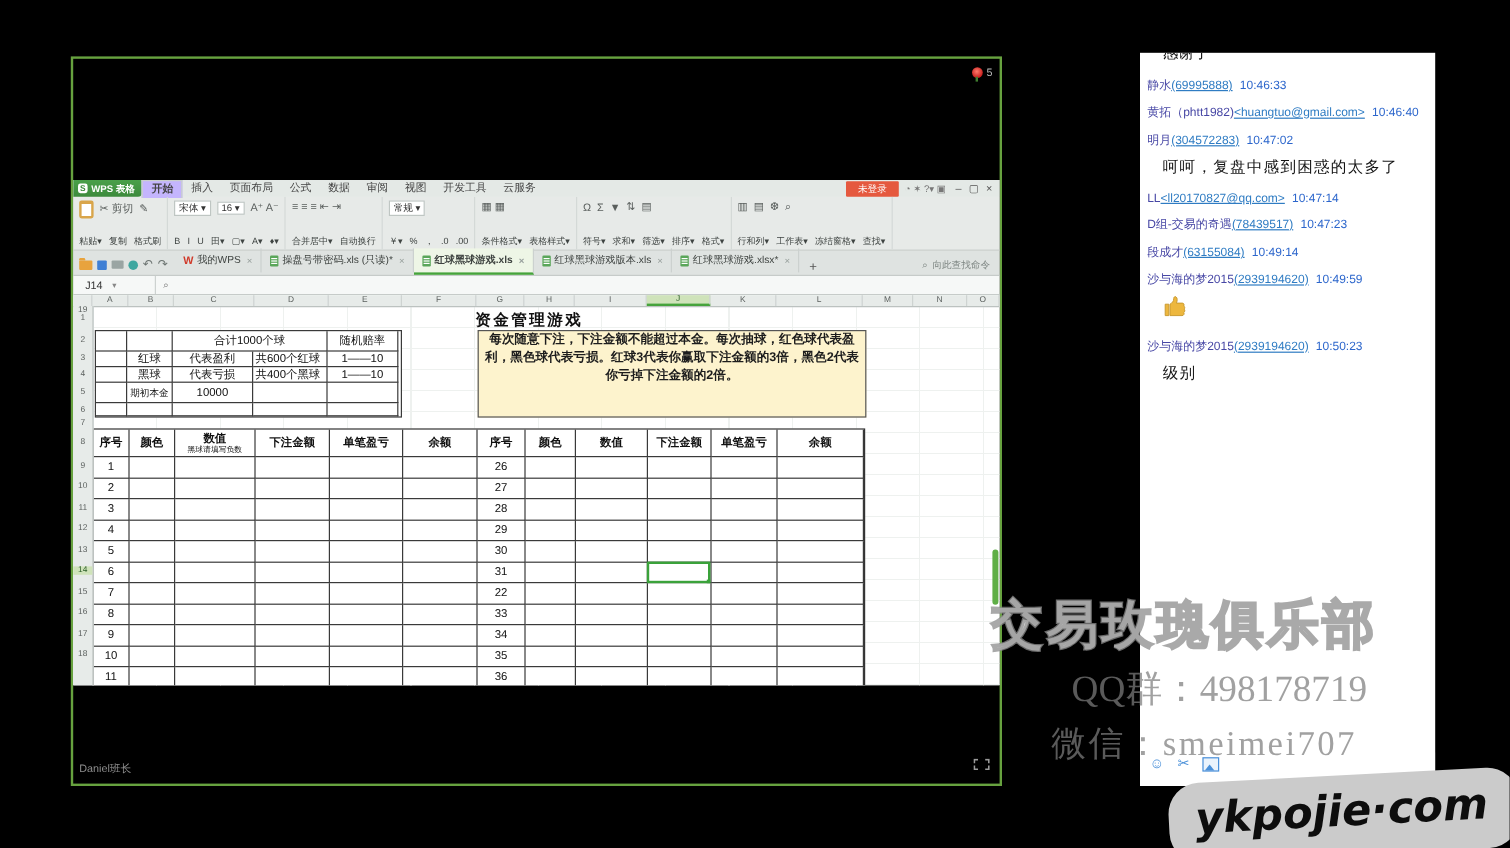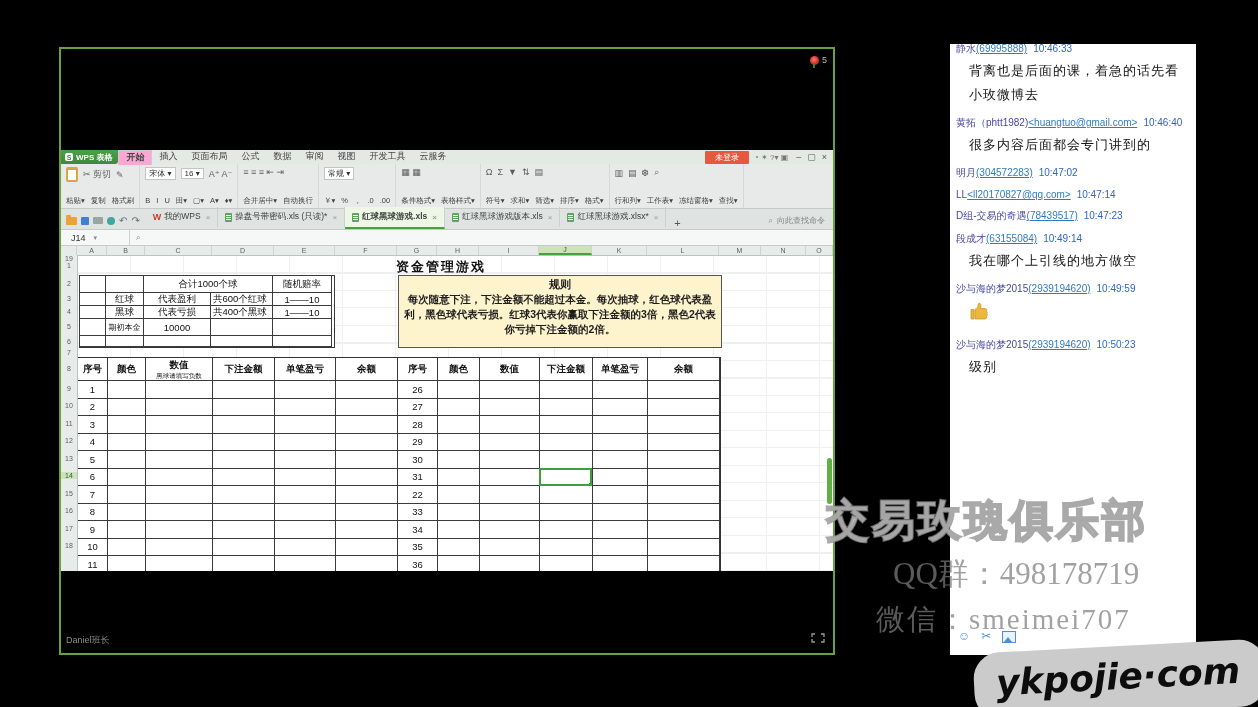--- a/index.html
+++ b/index.html
@@ -15,21 +15,21 @@
   .presenter{position:absolute;left:5px;bottom:6px;color:#8d8d8d;font-size:9px;}
   .expand{position:absolute;right:8px;bottom:6px;}
   
   #wps{position:absolute;left:0;top:101px;width:772px;height:421px;background:#e9ecea;overflow:hidden;}
   #titlebar{height:14px;background:#e4e9e6;display:flex;align-items:center;font-size:9px;color:#444;}
   .wps-logo{background:linear-gradient(#4aa04a,#3c8a3c);color:#fff;font-size:8px;font-weight:bold;
             padding:1px 6px 1px 4px;border-radius:0 0 3px 0;display:flex;align-items:center;gap:3px;height:12px;}
   .wps-logo .s{background:#fff;color:#3c8a3c;width:8px;height:8px;border-radius:2px;display:inline-flex;
                align-items:center;justify-content:center;font-size:7px;}
   .mtab{padding:0 7px;height:14px;display:flex;align-items:center;}
-  .mtab.active{background:#f9a8d4;border:1px solid #c9cfcc;border-bottom:none;font-weight:bold;}
+  .mtab.active{background:#c4b5fd;border:1px solid #c9cfcc;border-bottom:none;font-weight:bold;}
   .tb-right{margin-left:auto;display:flex;align-items:center;gap:5px;padding-right:3px;}
   .login-btn{background:#e5593f;color:#fff;font-size:8px;padding:1px 10px;border-radius:1px;}
   .tb-ic{color:#777;font-size:8px;}
   .win-ctl{color:#555;font-size:9px;padding:0 3px;}
   
   #ribbon{height:44px;background:#e7eae8;border-bottom:1px solid #c6cbc9;display:flex;align-items:stretch;overflow:hidden;}
   .rgroup{border-right:1px solid #d4d9d7;padding:3px 5px 2px 5px;display:flex;flex-direction:column;justify-content:space-between;}
   .rtop{display:flex;gap:5px;align-items:center;color:#5a5f5d;font-size:9px;white-space:nowrap;}
   .rtop .box{border:1px solid #bfc6c3;background:#fff;padding:0 3px;font-size:8px;color:#333;}
   .ritems{display:flex;gap:6px;font-size:7.5px;color:#3f4442;white-space:nowrap;}
@@ -357,21 +357,20 @@
           <div></div>
           <div></div>
           <div></div>
           <div></div>
           <div></div>
           <div></div>
           <div></div>
         </div>
 
         <div id="rules">
-          <div class="rt">规则</div>
           <div class="rb">每次随意下注，下注金额不能超过本金。每次抽球，红色球代表盈利，黑色球代表亏损。红球3代表你赢取下注金额的3倍，黑色2代表你亏掉下注金额的2倍。</div>
         </div>
 
         <div id="bet-table">
             <div class="bt-row">
               <div class="bt-cell bt-head" style="width: 30px;">
                 <div>序号</div>
               </div>
               <div class="bt-cell bt-head" style="width: 38px;">
                 <div>颜色</div>
@@ -572,29 +571,28 @@
   <span class="presenter">Daniel班长</span>
   <span class="expand">
     <svg width="14" height="10" viewBox="0 0 14 10">
         <path d="M1 4 V1 H4 M10 1 H13 V4 M13 6 V9 H10 M4 9 H1 V6" stroke="#9a9a9a" stroke-width="1.3" fill="none"></path>
       </svg>
   </span>
 </div>
 
 <div id="chat">
   <div id="chat-msgs">
+      <div class="partial">感谢了</div>
       <div class="m-sender"><span class="name">静水</span><span class="uid">(69995888)</span><span class="time">10:46:33</span></div>
-      <div class="m-body">背离也是后面的课，着急的话先看小玫微博去</div>
       <div class="m-sender"><span class="name">黄拓（phtt1982)</span><span class="uid">&lt;huangtuo@gmail.com&gt;</span><span class="time">10:46:40</span></div>
-      <div class="m-body">很多内容后面都会专门讲到的</div>
       <div class="m-sender"><span class="name">明月</span><span class="uid">(304572283)</span><span class="time">10:47:02</span></div>
+      <div class="m-body">呵呵，复盘中感到困惑的太多了</div>
       <div class="m-sender"><span class="name">LL</span><span class="uid">&lt;ll20170827@qq.com&gt;</span><span class="time">10:47:14</span></div>
       <div class="m-sender"><span class="name">D组-交易的奇遇</span><span class="uid">(78439517)</span><span class="time">10:47:23</span></div>
       <div class="m-sender"><span class="name">段成才</span><span class="uid">(63155084)</span><span class="time">10:49:14</span></div>
-      <div class="m-body">我在哪个上引线的地方做空</div>
       <div class="m-sender"><span class="name">沙与海的梦2015</span><span class="uid">(2939194620)</span><span class="time">10:49:59</span></div>
       <div class="m-body emoji"><svg width="21" height="20" viewBox="0 0 21 20">
           <path d="M6 8.5 L6 18 L16 18 C17.5 18 18.2 16.4 17.5 15.4 C18.5 14.9 18.6 13.3 17.8 12.6 C18.6 11.8 18.4 10.4 17.4 10 C18.1 9.1 17.6 7.6 16.3 7.6 L11.4 7.6 C12.1 5.6 12.4 3.2 11 2.4 C9.8 1.8 9.1 2.7 9.1 3.9 C9.1 6.1 7.8 7.5 6 8.5 Z M2 8.5 h3 v9.5 h-3 z" fill="#edb73e" stroke="#c9992e" stroke-width="0.8"></path>
         </svg></div>
       <div class="m-sender"><span class="name">沙与海的梦2015</span><span class="uid">(2939194620)</span><span class="time">10:50:23</span></div>
       <div class="m-body">级别</div>
     </div>
   <div id="chat-tools">
     <span>☺</span>
     <span>✂</span>

